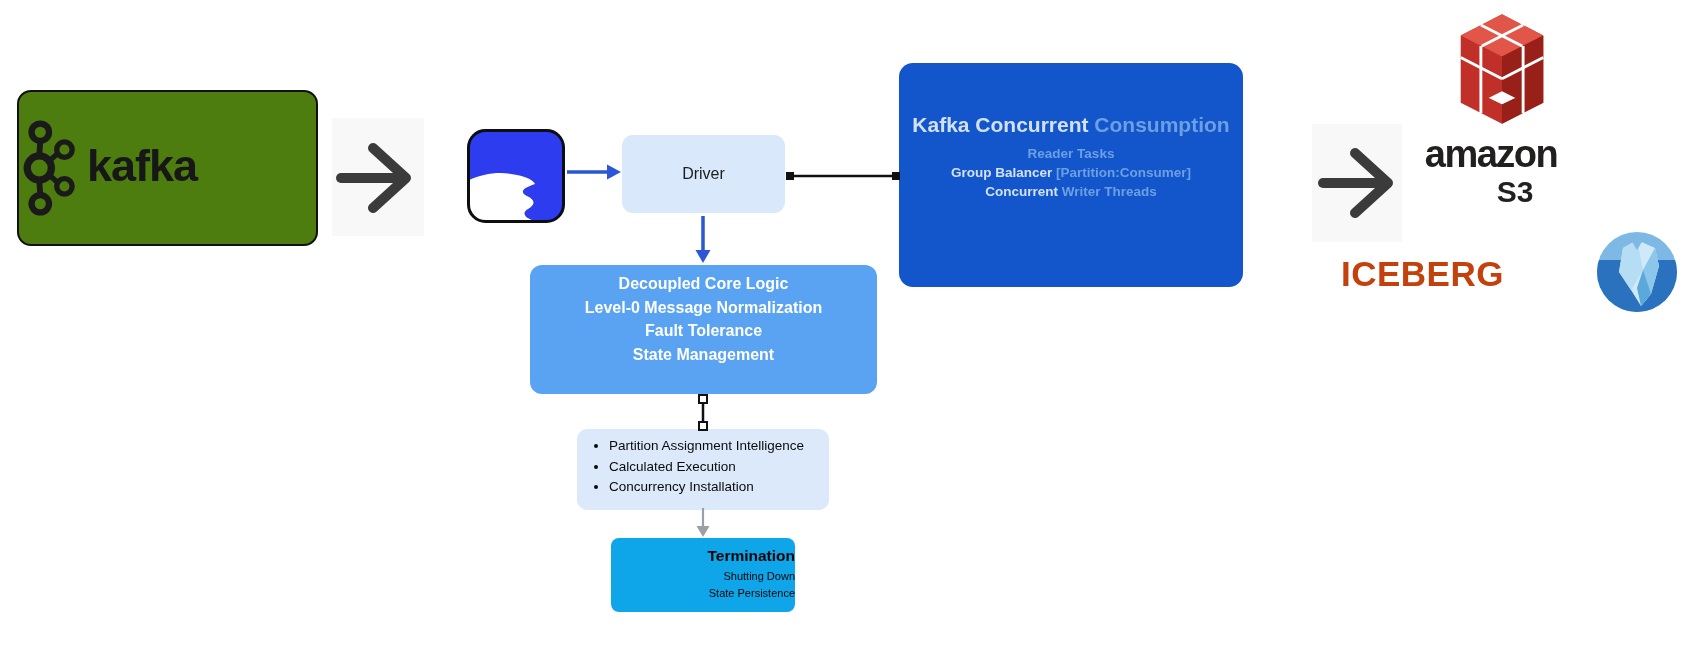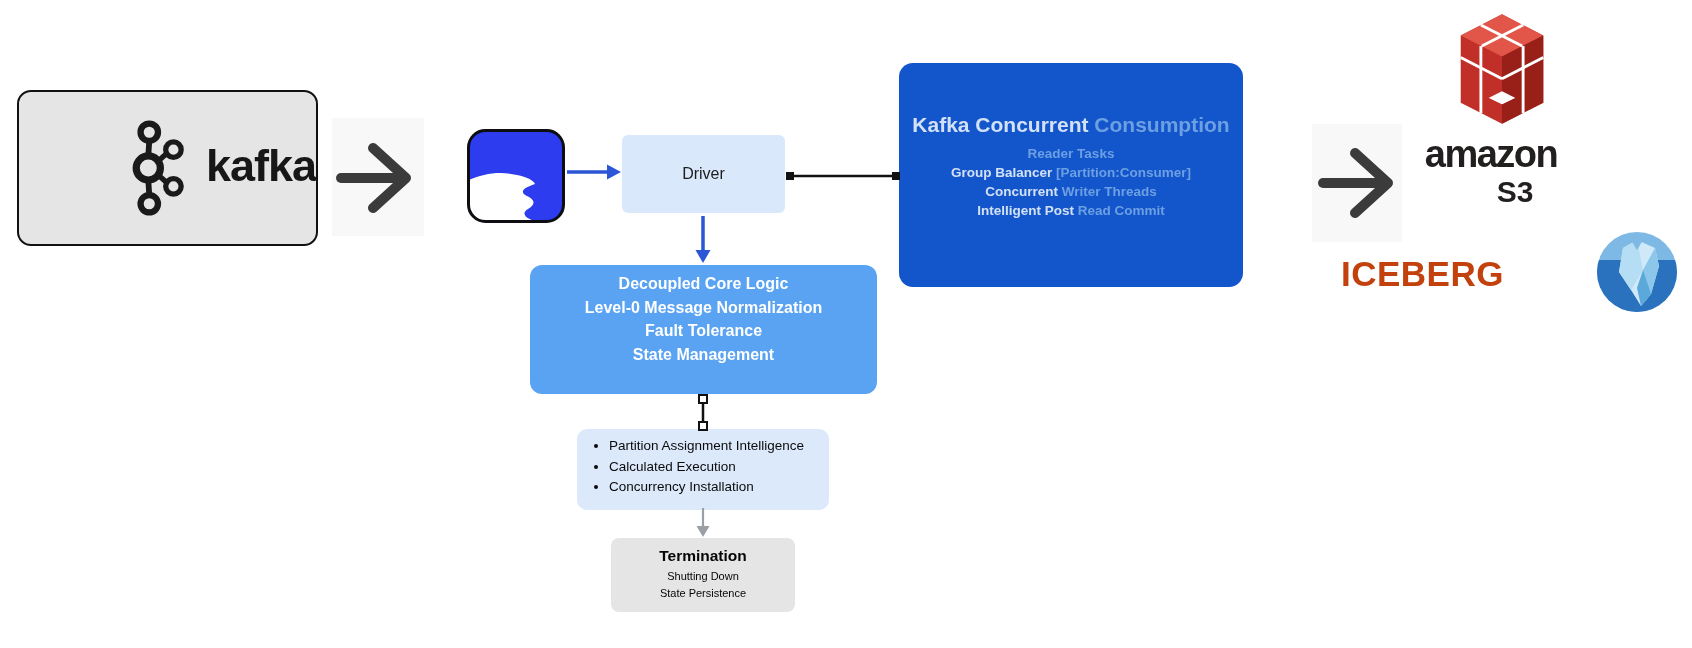--- a/index.html
+++ b/index.html
@@ -6,35 +6,35 @@
   body{
     width:1692px;height:648px;position:relative;background:#ffffff;
     font-family:"Liberation Sans", sans-serif;overflow:hidden;
   }
   .abs{position:absolute;}
   .node{position:absolute;box-sizing:border-box;}
 
   
   .kafka-box{
     left:17px;top:90px;width:301px;height:156px;
-    background:#e5e5e5;border:2.5px solid #111;border-radius:14px;
-    display:flex;align-items:center;justify-content:flex-end;gap:20px;
+    background:#4d7c0f;border:2.5px solid #111;border-radius:14px;
+    display:flex;align-items:center;justify-content:flex-start;gap:10px;
   }
   .kafka-label{
     font-size:45px;font-weight:600;color:#171717;letter-spacing:-1px;
     margin-top:-4px;
   }
 
   
   .lake-icon{left:467px;top:129px;width:98px;height:94px;}
 
   
   .driver-box{
     left:622px;top:135px;width:163px;height:78px;background:#d9e8fb;
-    border-radius:6px;display:flex;align-items:center;justify-content:center;
+    border-radius:11px;display:flex;align-items:center;justify-content:center;
     font-size:16px;color:#1d1d1d;
   }
 
   
   .consumption-box{
     left:899px;top:63px;width:344px;height:224px;background:#1356cb;
     border-radius:14px;color:#6d9fe3;text-align:center;padding-top:50px;
   }
   .consumption-title{font-size:21px;font-weight:bold;margin-bottom:7px;}
   .consumption-line{font-size:13.5px;font-weight:bold;line-height:19px;}
@@ -51,22 +51,22 @@
   
   .intel-box{
     left:577px;top:429px;width:252px;height:81px;background:#dbe9fb;
     border-radius:10px;color:#0b0b0b;padding:7px 0 0 14px;
   }
   .intel-box ul{margin:0;padding-left:18px;}
   .intel-box li{font-size:13.5px;line-height:20.5px;}
 
   
   .term-box{
-    left:611px;top:538px;width:184px;height:74px;background:#e5e5e5;
-    border-radius:8px;color:#060606;text-align:center;padding-top:9px;
+    left:611px;top:538px;width:184px;height:74px;background:#0ea5e9;
+    border-radius:8px;color:#060606;text-align:right;padding-top:9px;
   }
   .term-title{font-size:15.5px;font-weight:bold;margin-bottom:3px;}
   .term-line{font-size:11px;line-height:16.5px;}
 
   
   .s3-logo{left:1454px;top:10px;width:96px;height:122px;}
   .amazon-word{
     left:1401px;top:133px;width:180px;text-align:center;
     font-size:38px;font-weight:bold;color:#221f1f;letter-spacing:-1.5px;
   }
@@ -128,23 +128,20 @@
     <span class="t-white">Kafka Concurrent </span><span class="t-blue">Consumption</span>
   </div>
   <div class="consumption-line">
     <span class="t-white"></span><span class="t-blue">Reader Tasks</span>
   </div>
   <div class="consumption-line">
     <span class="t-white">Group Balancer </span><span class="t-blue">[Partition:Consumer]</span>
   </div>
   <div class="consumption-line">
     <span class="t-white">Concurrent </span><span class="t-blue">Writer Threads</span>
-  </div>
-  <div class="consumption-line">
-    <span class="t-white">Intelligent Post </span><span class="t-blue">Read Commit</span>
   </div>
 </div>
 
 <div class="node core-box">
   <div class="core-line">Decoupled Core Logic</div>
   <div class="core-line">Level-0 Message Normalization</div>
   <div class="core-line">Fault Tolerance</div>
   <div class="core-line">State Management</div>
 </div>
 

